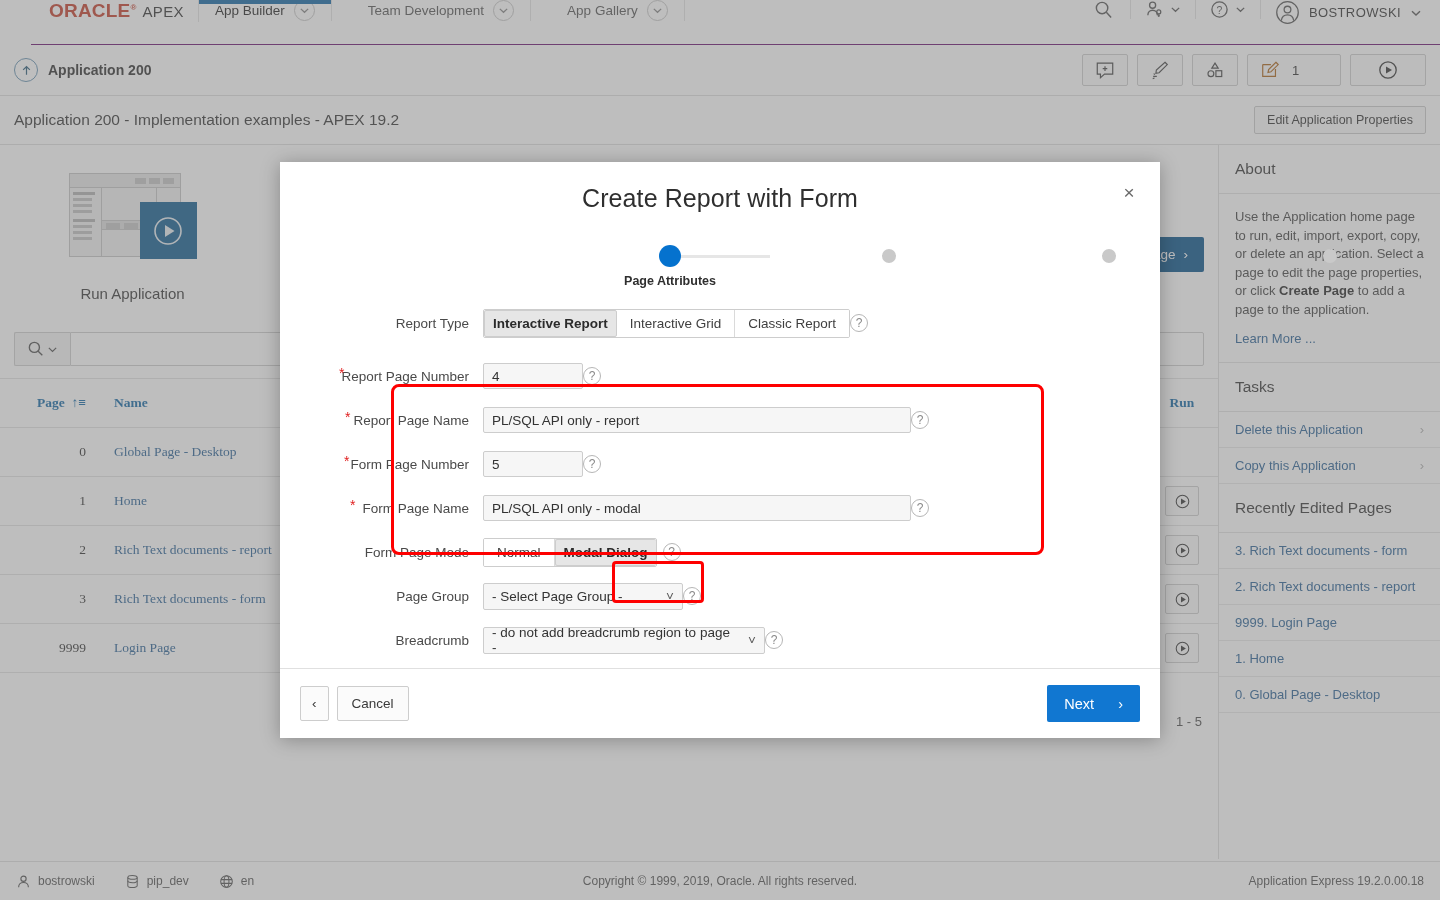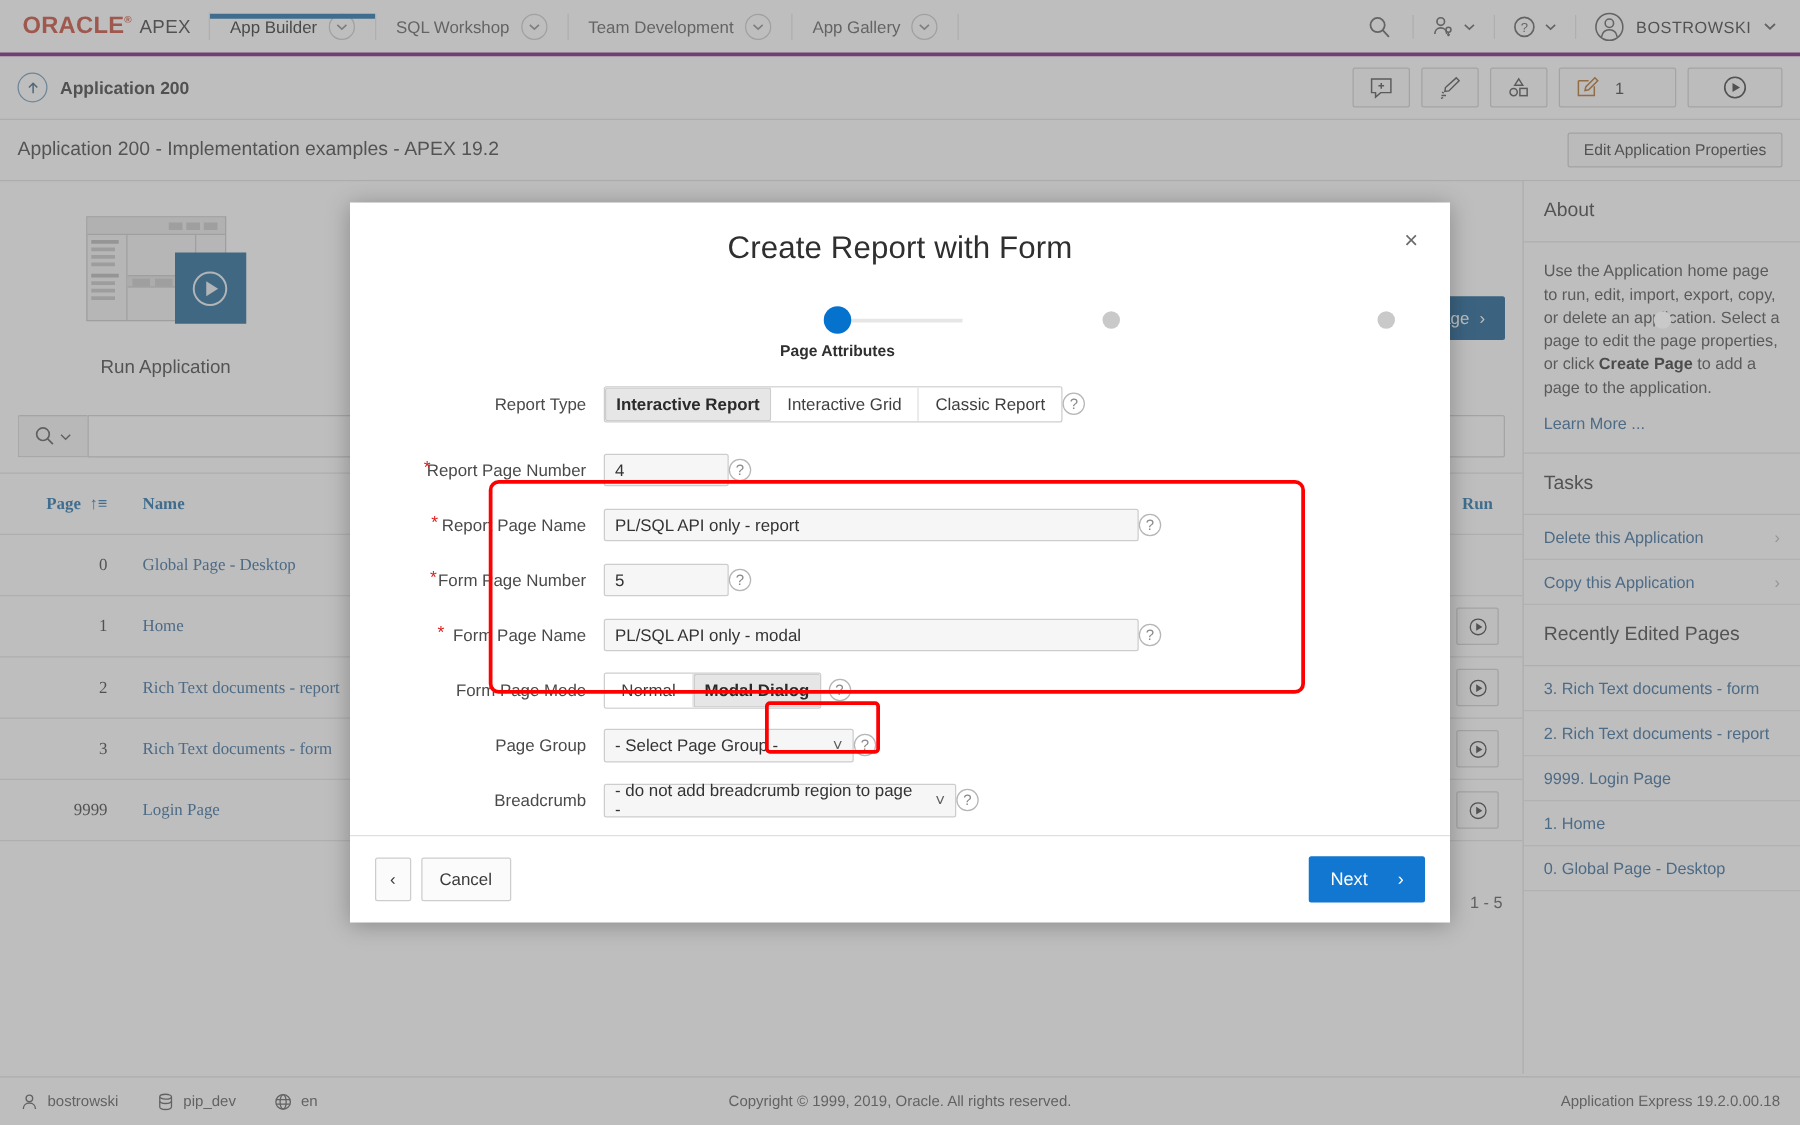--- a/index.html
+++ b/index.html
@@ -15,34 +15,34 @@
   }
   #app { position: relative; width: 1440px; height: 900px; background: #fff; }
 
   
   #page-behind { position: absolute; inset: 0; }
   #dimmer { position: absolute; inset: 0; background: rgba(110,110,110,0.45); z-index: 50; }
 
   
   .topnav {
     position: relative; height: 45px; background: #fff;
-    border-bottom: 3px solid #701a75;
-    display: flex; align-items: center;
+    border-bottom: 1px solid #701a75;
+    display: flex; align-items: flex-start; margin-left: 31px;
   }
   .brand {
     width: 168px; display: flex; align-items: center; padding-left: 18px;
     border-right: 1px solid #e3e3e3;
   }
   .brand .oracle {
     color: #c74634; font-weight: bold; font-size: 19px; letter-spacing: .2px;
     font-family: "Liberation Sans", sans-serif;
   }
   .brand .oracle .reg { font-size: 8px; vertical-align: super; }
   .brand .apexword { color: #3a3a3a; font-size: 15px; margin-left: 6px; letter-spacing: .3px;}
-  .navtabs { display: flex; align-items: stretch; }
+  .navtabs { display: flex; align-items: stretch; gap: 20px; }
   .navtab {
     display: flex; align-items: center; gap: 9px;
     padding: 0 16px; border-right: 1px solid #e3e3e3;
     font-size: 13.5px; color: #5b5b5b; cursor: pointer; position: relative;
     background: transparent;
   }
   .navtab.active { background: #fff; color: #2b2b2b; }
   .navtab.active::before {
     content:""; position: absolute; left: 0; right: 0; top: 0; height: 4px; background: #1a6ca8;
   }
@@ -249,28 +249,20 @@
   <div id="page-behind">
 
     <div class="topnav">
       <div class="brand">
         <span class="oracle"><span>ORACLE</span><span class="reg">®</span></span>
         <span class="apexword">APEX</span>
       </div>
       <div class="navtabs">
         <div class="navtab active">
           <span>App Builder</span>
-          <span class="chev-circle">
-            <svg viewBox="0 0 12 12">
-                <path d="M2 4.2 L6 8 L10 4.2" fill="none" stroke="#8a8a8a" stroke-width="1.4"></path>
-              </svg>
-          </span>
-        </div>
-        <div class="navtab">
-          <span>SQL Workshop</span>
           <span class="chev-circle">
             <svg viewBox="0 0 12 12">
                 <path d="M2 4.2 L6 8 L10 4.2" fill="none" stroke="#8a8a8a" stroke-width="1.4"></path>
               </svg>
           </span>
         </div>
         <div class="navtab">
           <span>Team Development</span>
           <span class="chev-circle">
             <svg viewBox="0 0 12 12">

